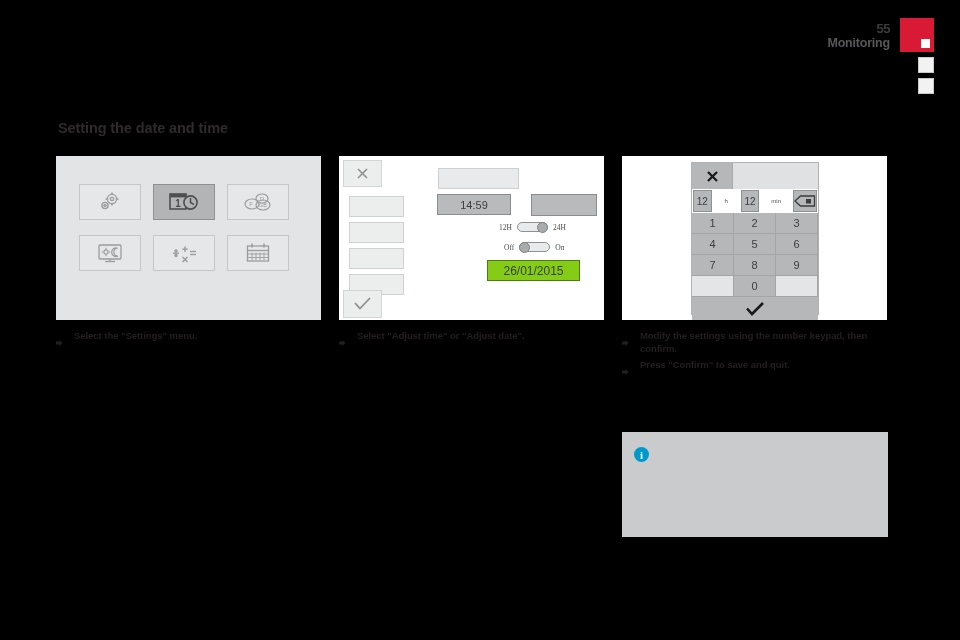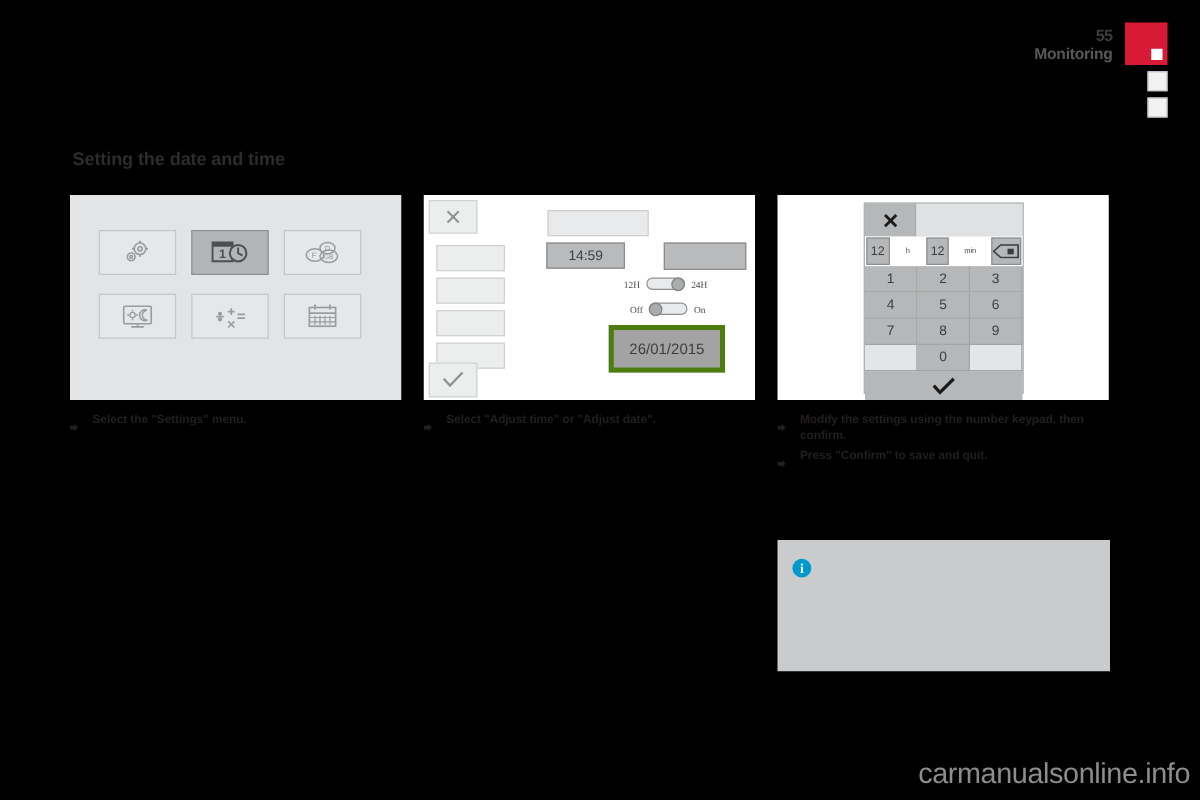--- a/index.html
+++ b/index.html
@@ -95,21 +95,21 @@
     border: 1px solid #d2d4d5;
     display: flex; align-items: center; justify-content: center;
   }
   .s2-topbar {
     position: absolute; left: 99px; top: 12px;
     width: 81px; height: 21px;
     background: #e9eaeb; border: 1px solid #cdcfd0;
   }
   .s2-time {
     position: absolute; left: 98px; top: 38px;
-    width: 63px; height: 21px;
+    width: 74px; height: 21px;
     background: #b9babb; border: 1px solid #8a8c8d;
     display: flex; align-items: center; justify-content: center;
     font-size: 11px; color: #3c3d3e;
   }
   .s2-rightbar {
     position: absolute; left: 192px; top: 38px;
     width: 66px; height: 22px;
     background: #b9babb; border: 1px solid #8a8c8d;
   }
   .s2-toggle-row {
@@ -123,22 +123,22 @@
     border: 1px solid #8f9192; background: #e9eaeb; position: relative;
   }
   .knob {
     position: absolute; top: -1px; width: 11px; height: 11px;
     border-radius: 50%; background: #a9abac; border: 1px solid #808283;
   }
   .knob.right { right: -1px; }
   .knob.left { left: -1px; }
   .s2-date {
     position: absolute; left: 148px; top: 104px;
-    width: 93px; height: 38px;
-    background: #a3a3a3; border: 4px solid #4d7c0f;
+    width: 93px; height: 21px;
+    background: #84cc16; border: 1px solid #4d7c0f;
     display: flex; align-items: center; justify-content: center;
     font-size: 12px; color: #3c3d3e;
   }
 
   
   .keypad {
     position: absolute; left: 69px; top: 6px;
     width: 128px; height: 153px;
     background: #d2d4d5; border: 1px solid #b0b2b3;
   }
@@ -487,15 +487,14 @@
         </div>
       </div>
     </div>
 
   </div>
 
   <div class="infobox">
     <div class="info-icon">i</div>
   </div>
 
-  <div class="watermark">carmanualsonline.info</div>
 
 </div>
 
 </body></html>

